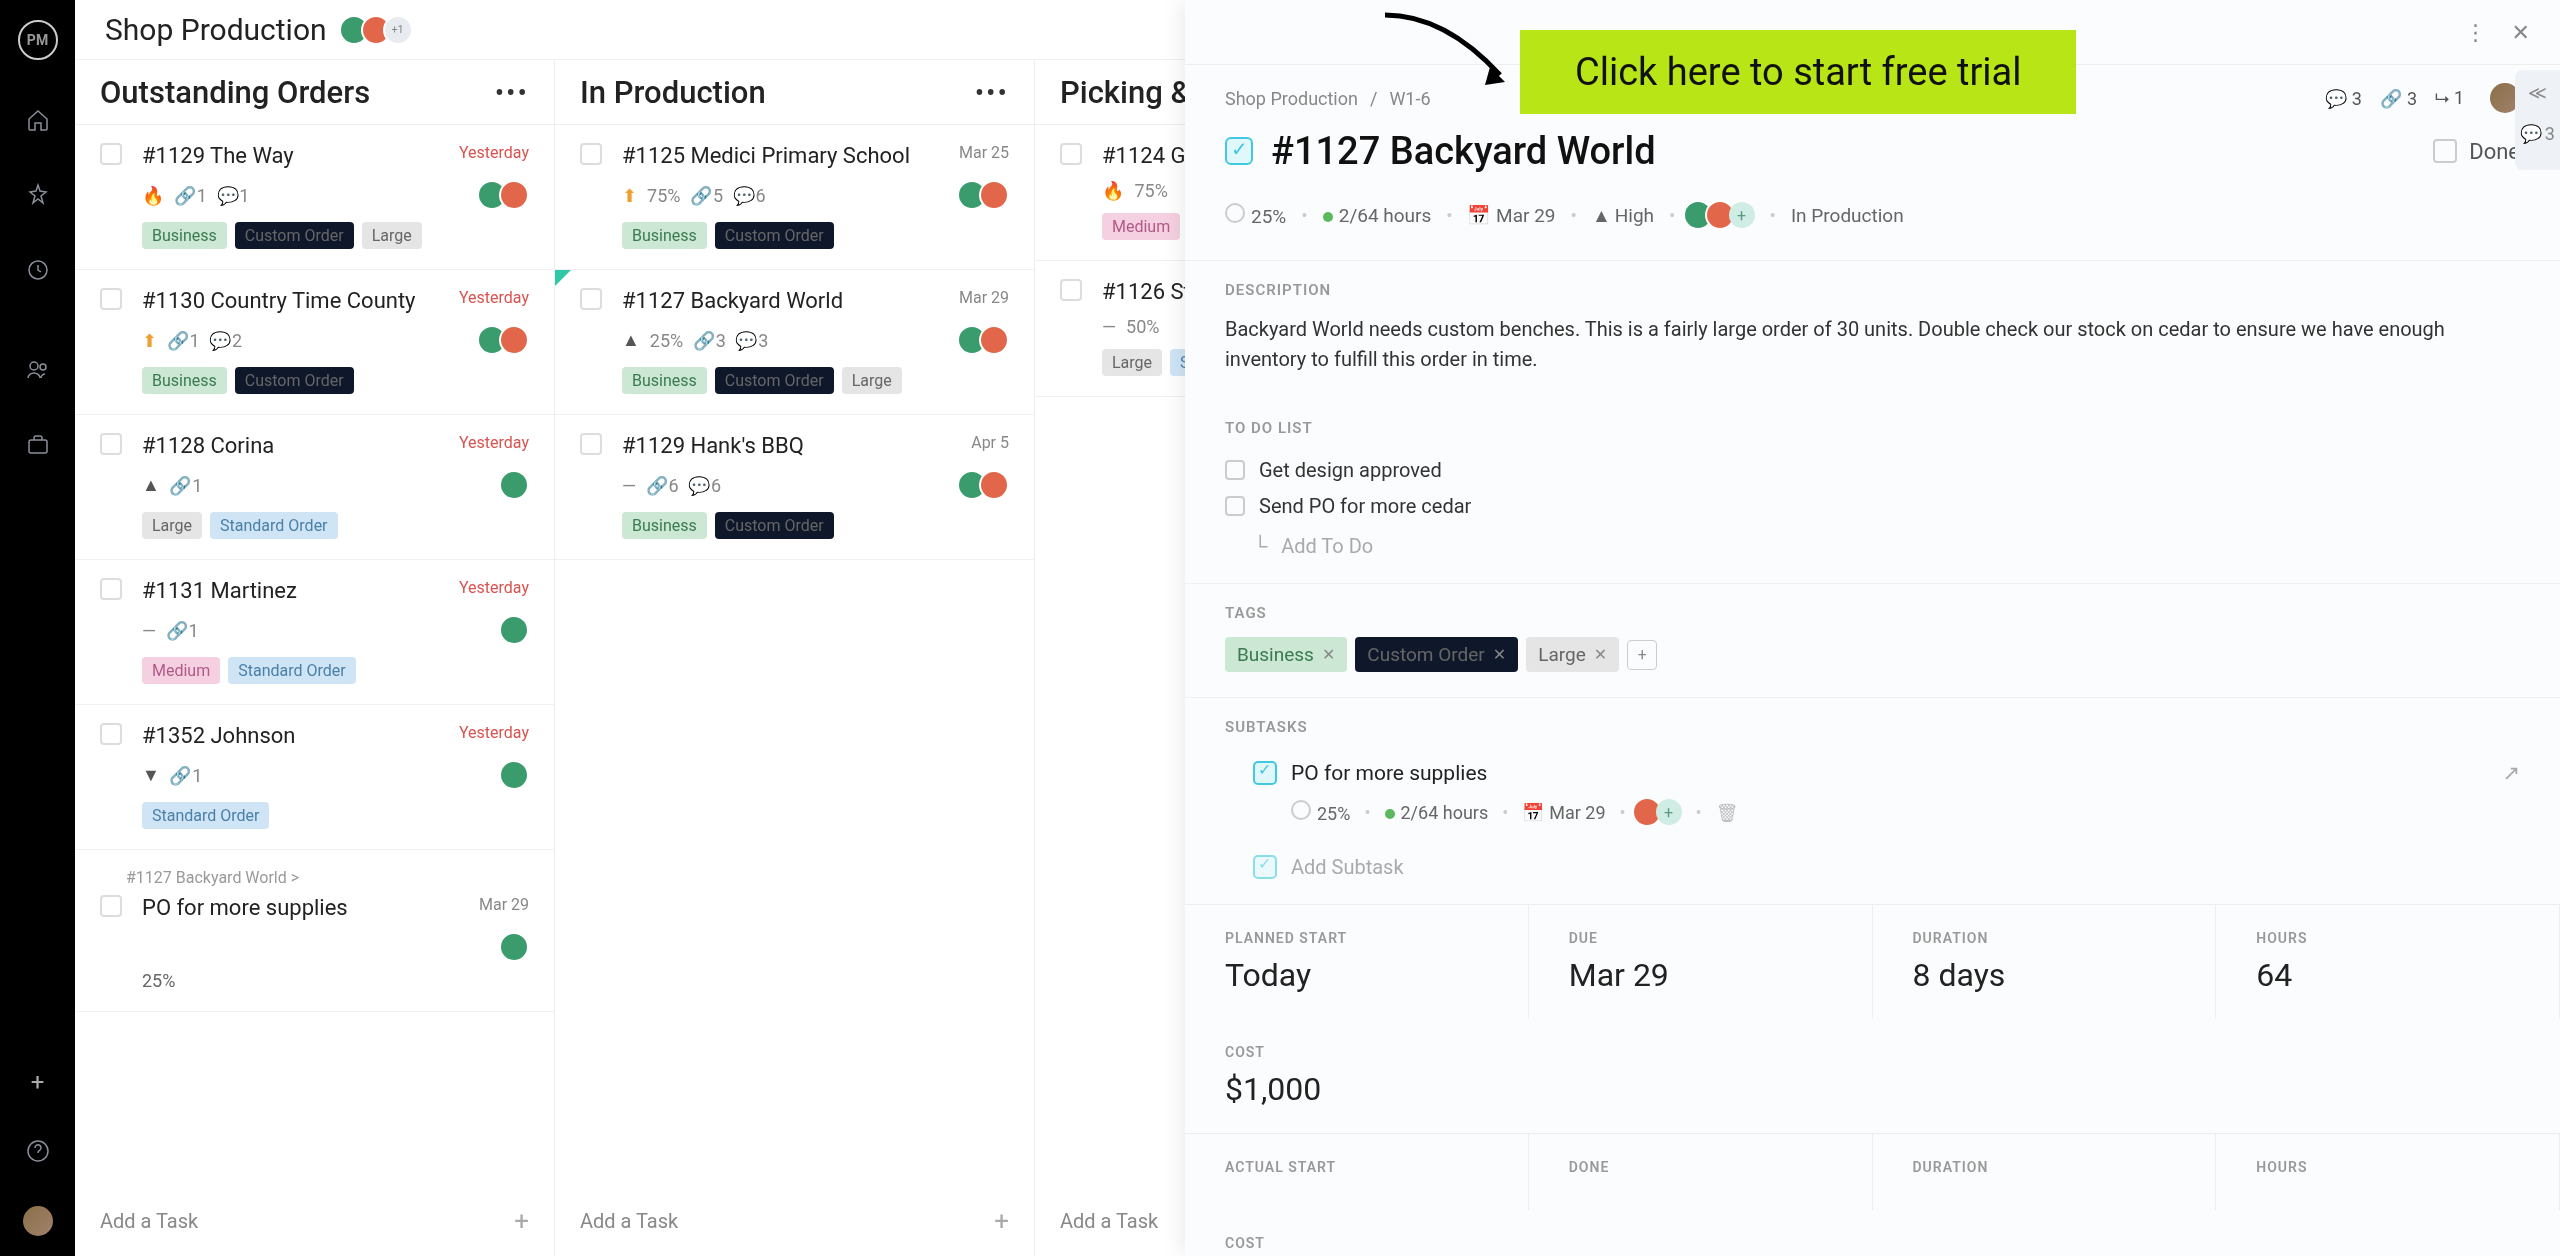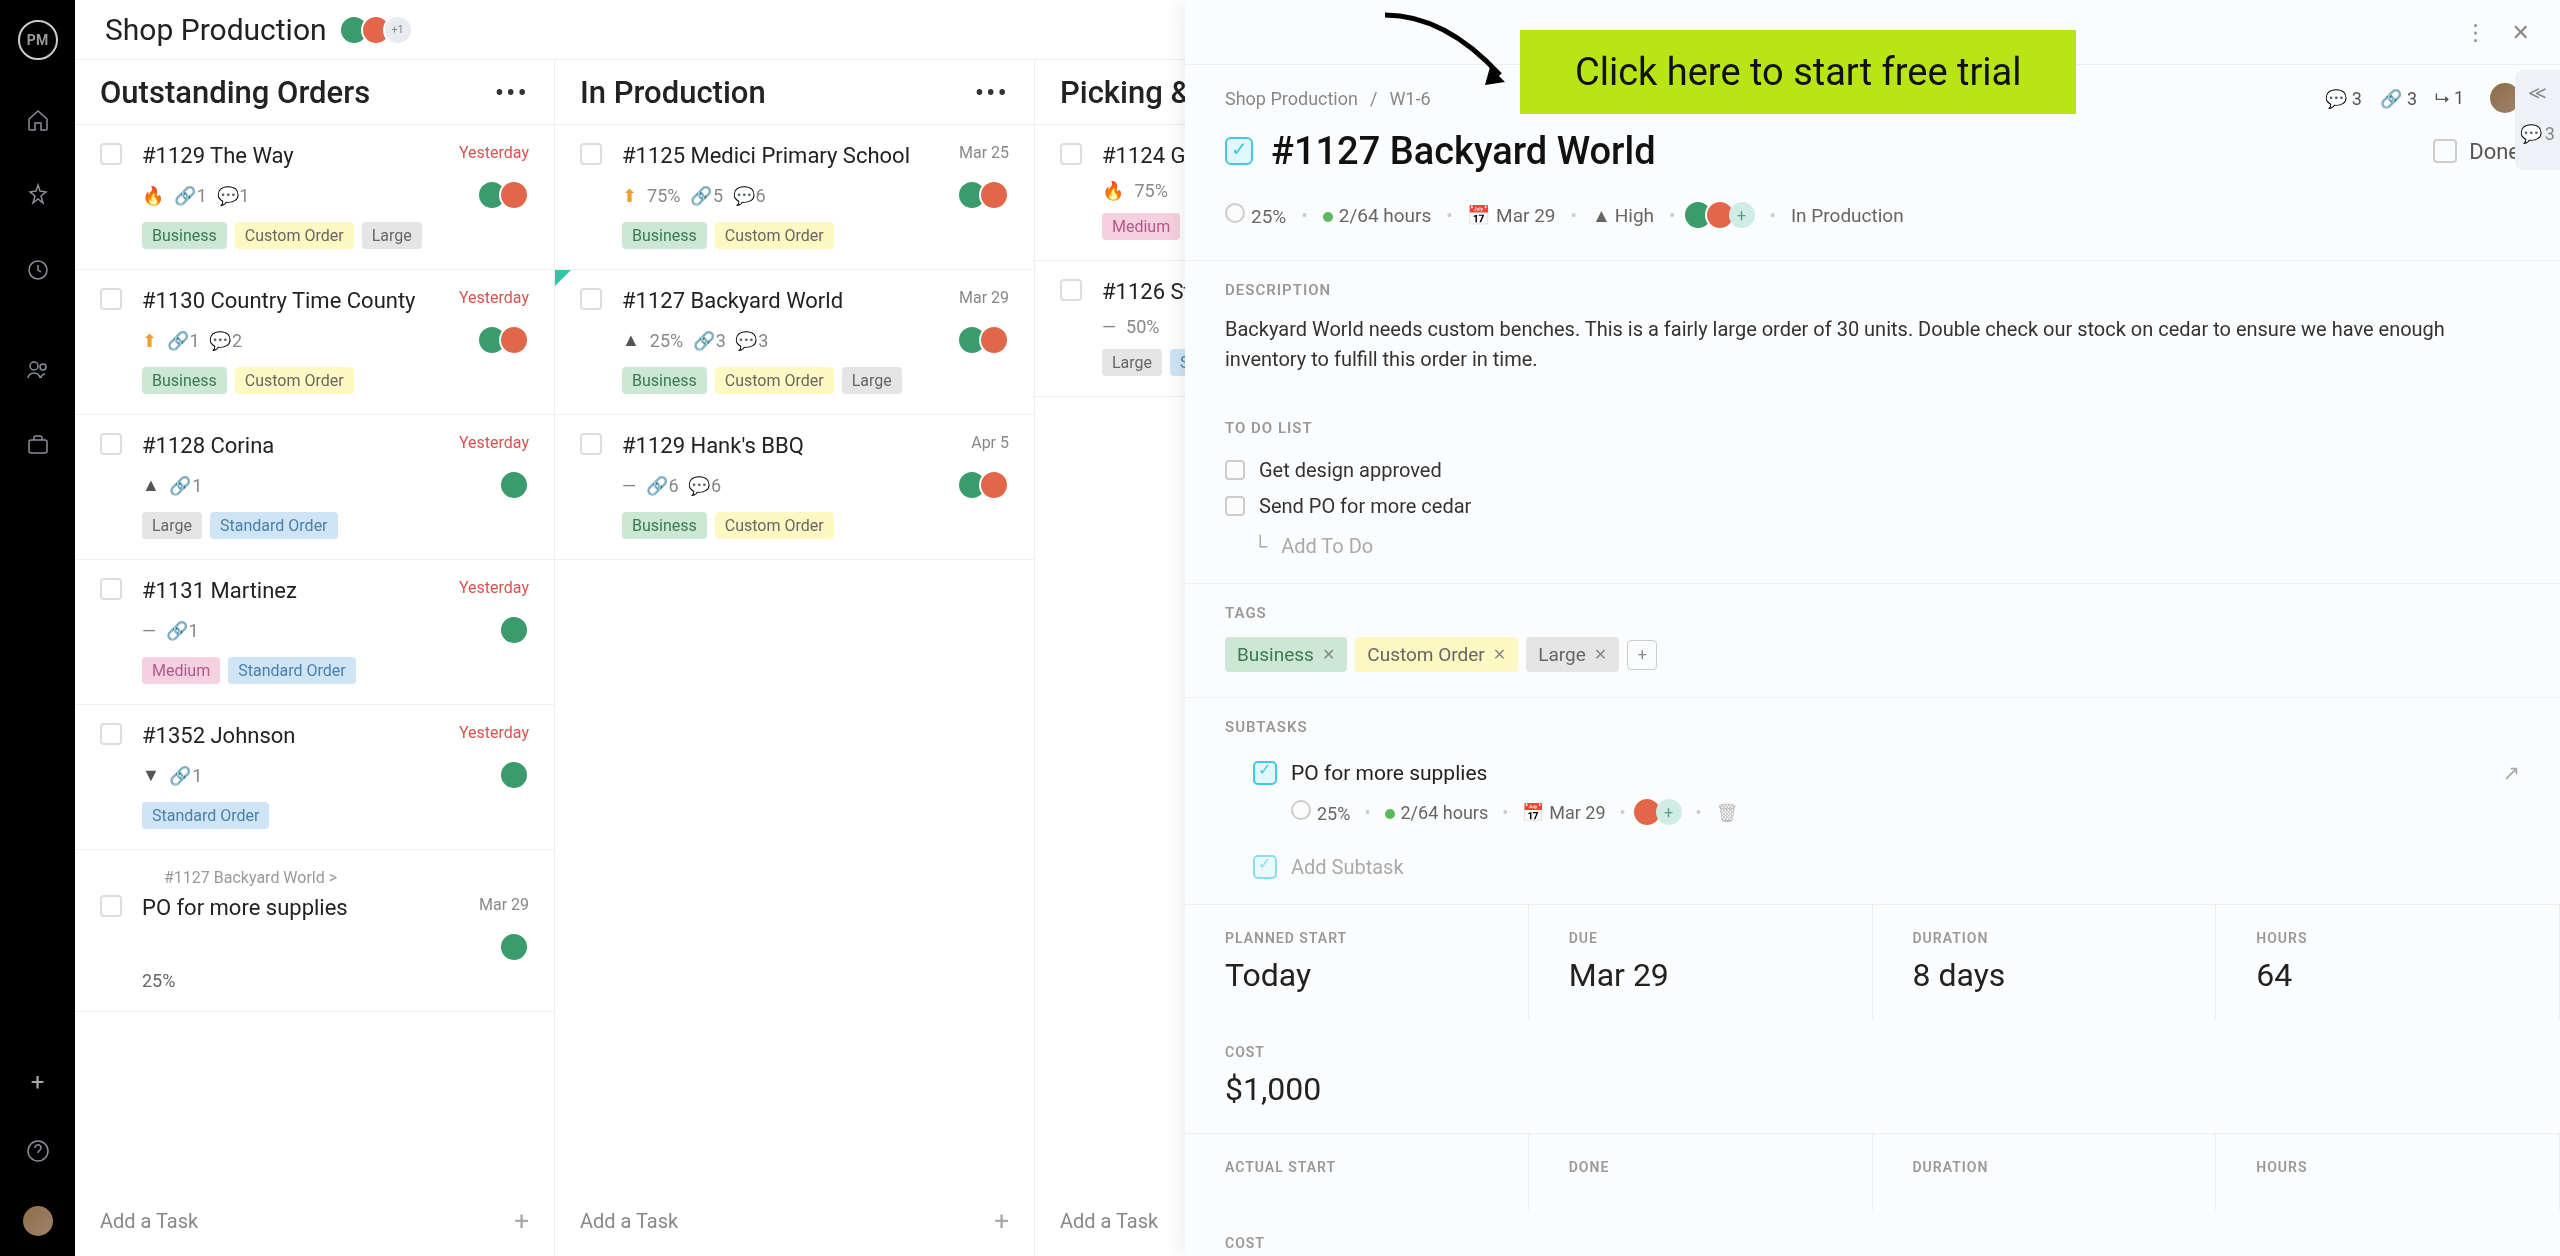--- a/index.html
+++ b/index.html
@@ -33,25 +33,25 @@
 .card-check{width:22px;height:22px;border:2px solid #ddd;border-radius:4px;margin-right:20px;flex-shrink:0}
 .card-title{font-size:22px;color:#222;flex:1}
 .card-date{font-size:16px;color:#888}
 .card-date.red{color:#d9534f}
 .card-row2{display:flex;align-items:center;margin-top:12px;margin-left:42px;gap:10px}
 .meta-icon{display:inline-flex;align-items:center;gap:4px;color:#888;font-size:18px}
 .card-avatars{margin-left:auto;display:flex}
 .tag-row{display:flex;gap:8px;margin-top:12px;margin-left:42px}
 .tag{padding:4px 10px;border-radius:4px;font-size:16px}
 .tag-business{background:#cce8d4;color:#3a7a4f}
-.tag-custom{background:#fef9c3;color:#666}
+.tag-custom{background:#0f172a;color:#666}
 .tag-large{background:#e5e5e5;color:#666}
 .tag-medium{background:#f5d0e0;color:#b05a8a}
 .tag-standard{background:#cfe5f5;color:#4a7fa8}
-.parent-crumb{font-size:16px;color:#999;margin-left:64px;margin-bottom:8px}
+.parent-crumb{font-size:16px;color:#999;margin-left:26px;margin-bottom:8px}
 .add-task{padding:20px 25px;display:flex;align-items:center;color:#888;font-size:20px;cursor:pointer}
 .add-task .plus{margin-left:auto;font-size:26px;color:#aaa}
 .prio-flame{color:#e25822}
 .prio-up{color:#f0a030}
 .prio-dash{color:#888}
 .prio-down{color:#555}
 
 
 .detail-panel{position:absolute;top:0;right:0;width:1375px;height:1256px;background:#fbfcfd;box-shadow:-4px 0 20px rgba(0,0,0,0.08);display:flex;flex-direction:column;z-index:100}
 .trial-banner{position:absolute;top:30px;left:335px;background:#b8e516;padding:20px 55px;font-size:38px;font-weight:400;color:#111;z-index:200;cursor:pointer}

